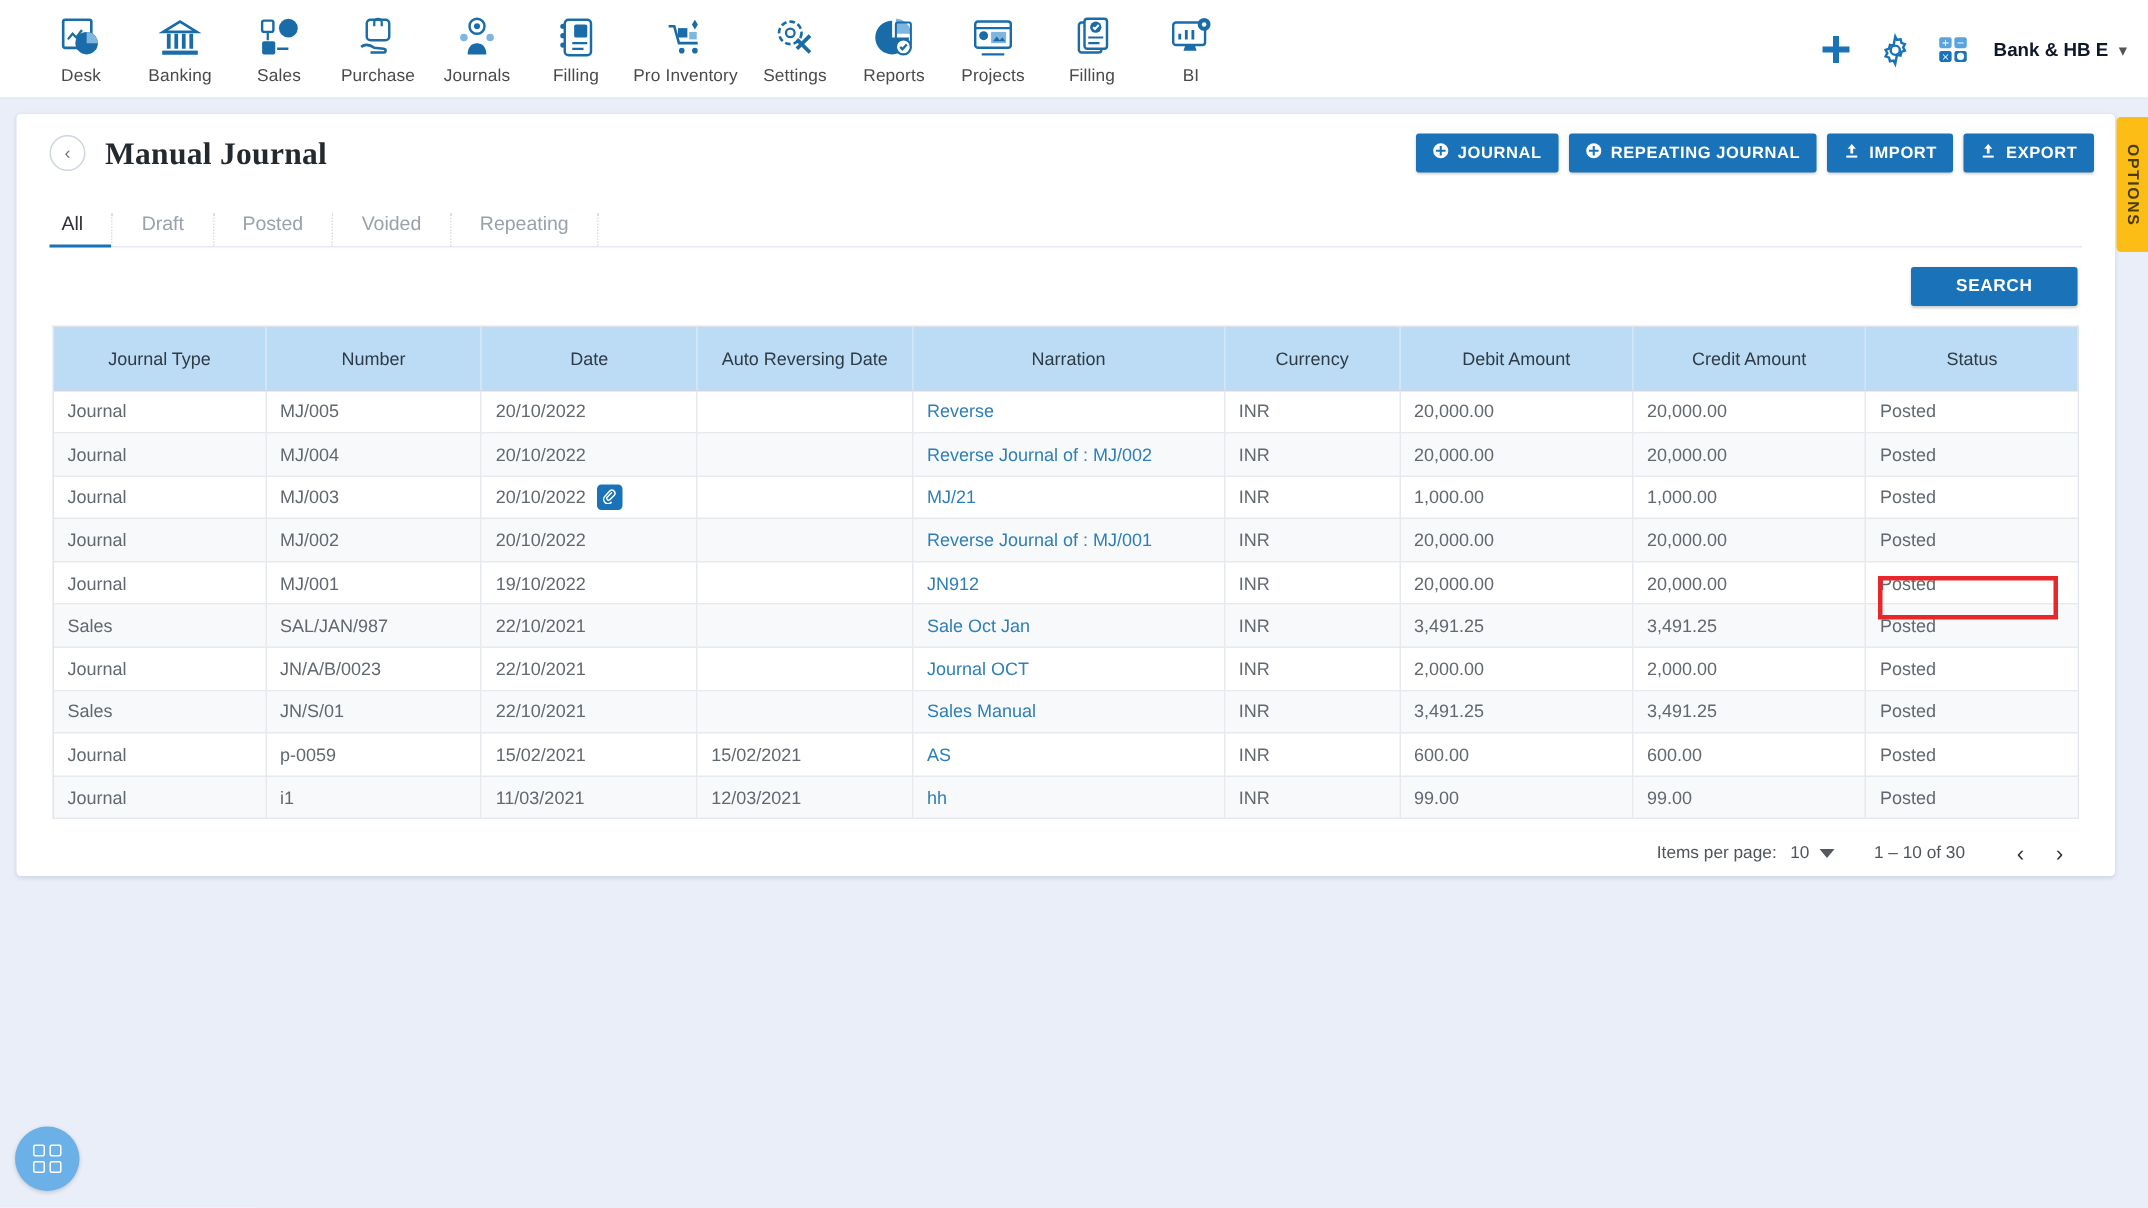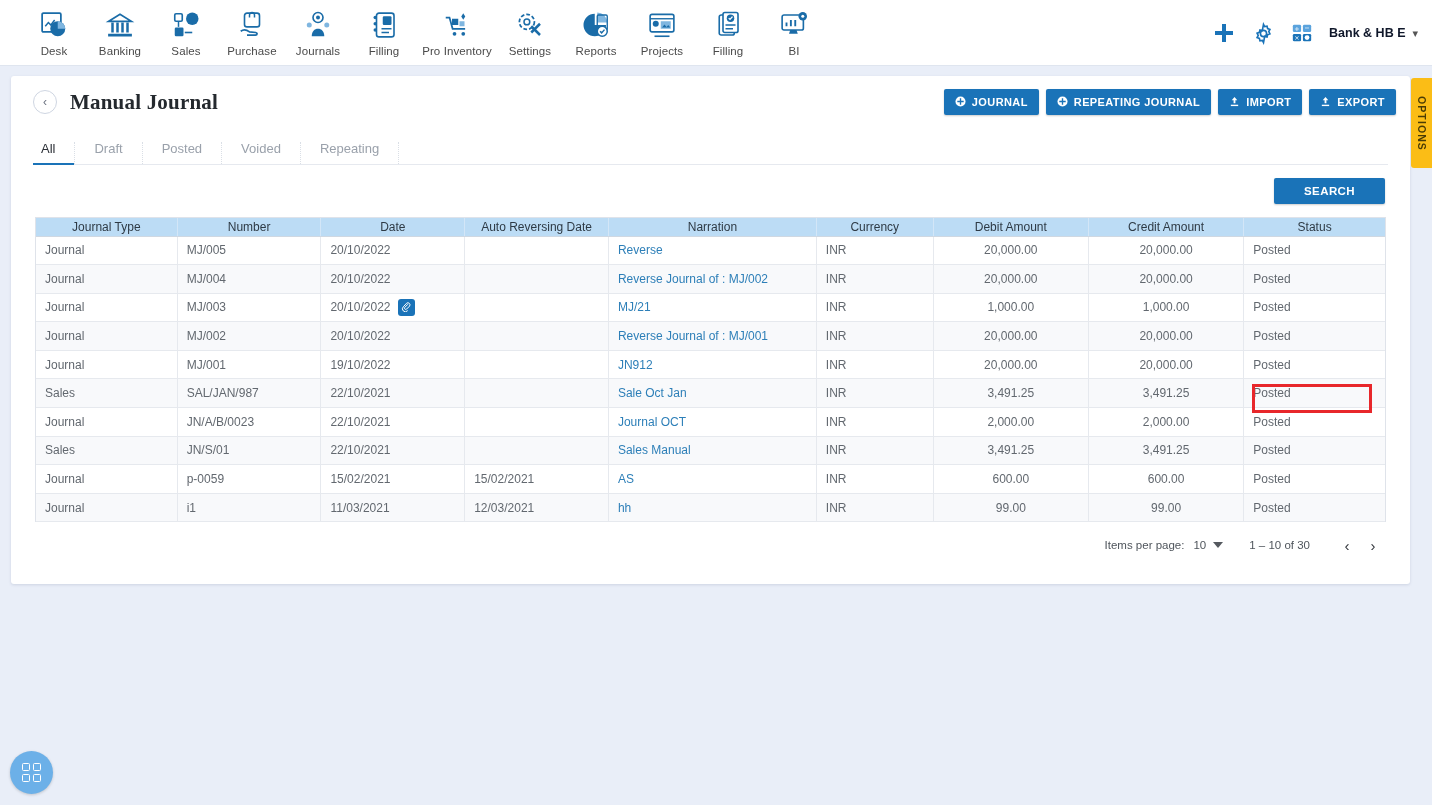--- a/index.html
+++ b/index.html
@@ -102,33 +102,33 @@
     font-size: 11.5px; font-weight: bold; letter-spacing: .4px;
     cursor: pointer; box-shadow: 0 1px 2px rgba(0,0,0,.2);
     font-family: "Liberation Sans", sans-serif;
   }
 
   
   .tbl-wrap { margin: 0 24px; border: 1px solid #dfe3ea; border-bottom: none;}
   table.jt { width: 100%; border-collapse: collapse; table-layout: fixed; }
   table.jt th {
     background: #bcdcf5; color: #2e3a45; font-size: 12px; font-weight: normal;
-    height: 18px; border-right: 1px solid #d3e6f7; border-bottom: 1px solid #cfd8e2;
+    height: 42px; border-right: 1px solid #d3e6f7; border-bottom: 1px solid #cfd8e2;
     text-align: center; padding: 0 6px;
   }
   table.jt th:last-child { border-right: none; }
   table.jt td {
     height: 28.6px; font-size: 12px; color: #62686f;
     border-right: 1px solid #e6e9ee; border-bottom: 1px solid #e6e9ee;
     padding: 0 9px; overflow: hidden; white-space: nowrap;
   }
   table.jt td:last-child { border-right: none; }
   table.jt tr.odd td { background: #ffffff; }
   table.jt tr.even td { background: #f8f9fb; }
-  td.num { text-align: center; padding-right: 11px; }
+  td.num { text-align: left; padding-right: 11px; }
   td.link a { color: #2d7fb8; text-decoration: none; cursor: pointer; }
   .date-cell { display: flex; align-items: center; gap: 7px; }
   .clip-btn {
     width: 17px; height: 17px; border-radius: 3px; background: #1a73b8;
     display: inline-flex; align-items: center; justify-content: center;
     cursor: pointer; flex: 0 0 auto;
   }
   
   .hl-box {
     position: absolute; left: 1252px; top: 384px; width: 120px; height: 29px;

